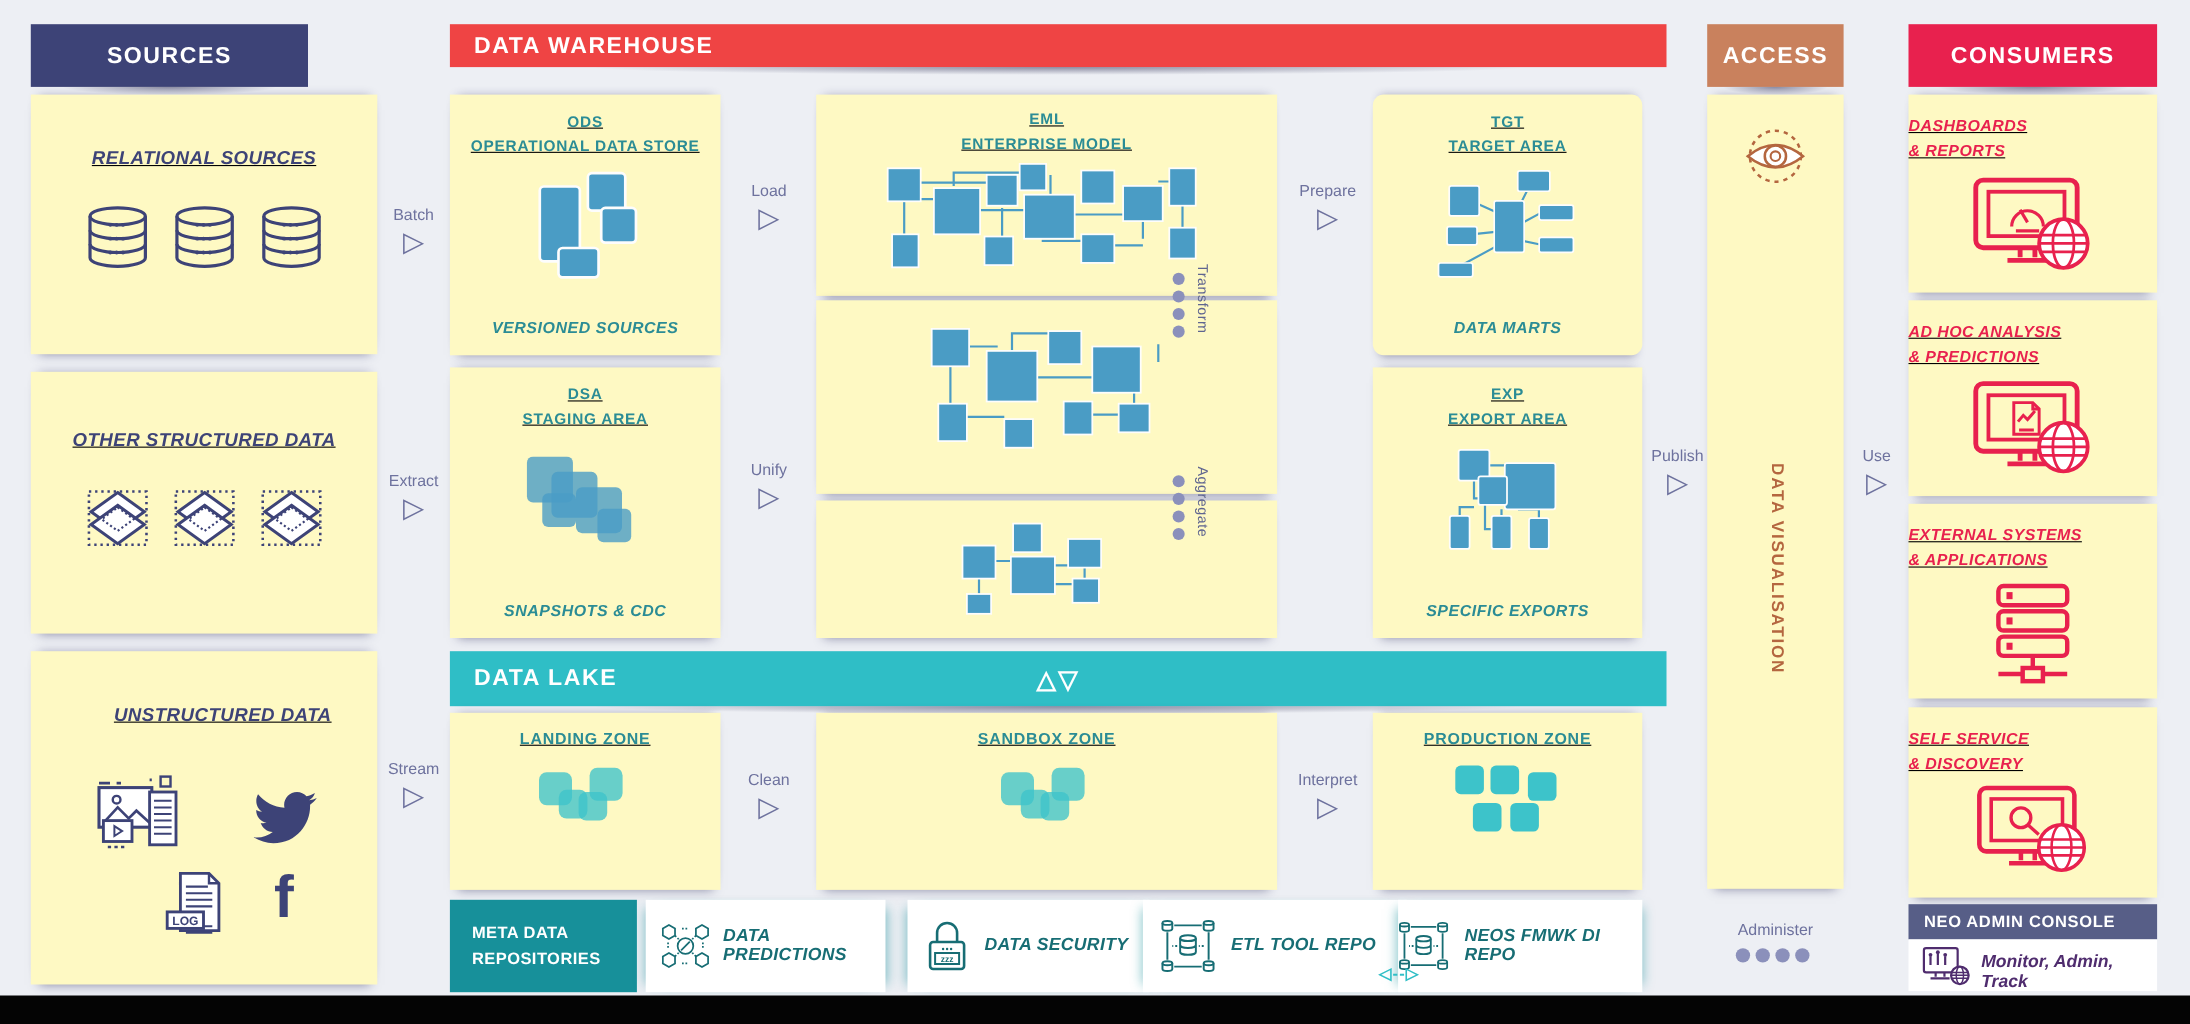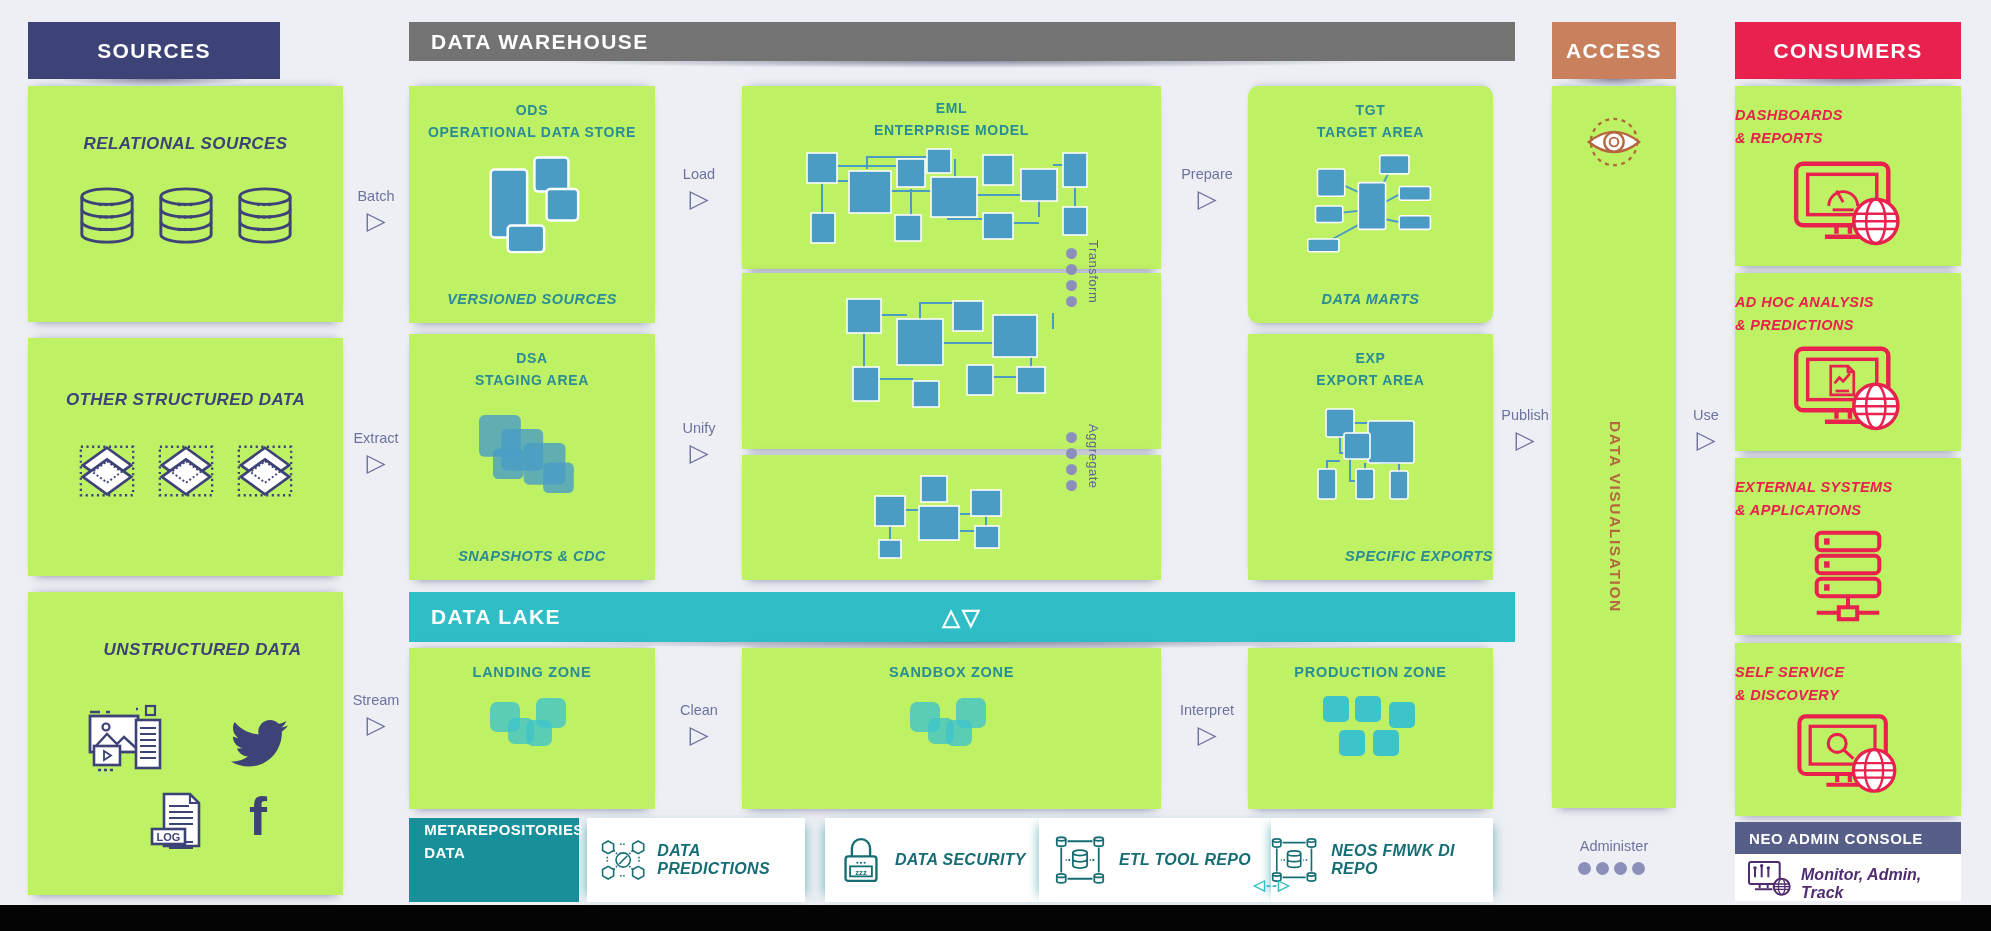--- a/index.html
+++ b/index.html
@@ -7,22 +7,22 @@
          font-family:"Liberation Sans",sans-serif;}
   .abs{position:absolute;}
   
   .band{position:absolute;color:#fff;font-size:21px;font-weight:bold;letter-spacing:1.4px;
         display:flex;align-items:center;}
   .band.center{justify-content:center;}
   .band.left{padding-left:22px;}
   .band::after{content:"";position:absolute;left:12%;right:12%;bottom:-7px;height:7px;
         background:radial-gradient(ellipse at 50% 0%,rgba(40,40,80,.5),rgba(40,40,80,0) 72%);}
   
-  .panel{position:absolute;background:#bef264;
-        box-shadow:0 -5px 9px -7px rgba(40,40,90,.45),0 7px 9px -7px rgba(40,40,90,.5);}
+  .panel{position:absolute;background:#fef9c3;
+        box-shadow:0 -5px 9px -7px rgba(40,40,90,.45),0 7px 9px -7px rgba(40,40,90,.5);text-decoration:underline;}
   .src-title{color:#3d4377;font-style:italic;font-weight:bold;font-size:17px;letter-spacing:.4px;
         text-align:center;}
   .wh-title{color:#2b8c95;font-weight:bold;font-size:14px;letter-spacing:.7px;text-align:center;line-height:1.55;}
   .wh-caption{color:#2b8c95;font-style:italic;font-weight:bold;font-size:14.5px;letter-spacing:.5px;text-align:center;}
   .zone-title{color:#2b8c95;font-weight:bold;font-size:14.5px;letter-spacing:.7px;text-align:center;}
   .cons-title{color:#e8214e;font-style:italic;font-weight:bold;font-size:14.5px;letter-spacing:.4px;
         line-height:1.6;}
   .meta-label{color:#176d74;font-style:italic;font-weight:bold;font-size:16px;letter-spacing:.3px;}
   .flow{position:absolute;width:70px;text-align:center;color:#6e729e;font-size:14.5px;}
   .flow .tri{font-size:25px;line-height:1.05;margin-top:3px;color:#6e729e;}
@@ -41,21 +41,21 @@
   .blackbar{position:absolute;left:0;width:1991px;background:#040404;}
 </style>
 </head>
 <body>
 
 <div id="stage">
 
   <div class="band center" style="left:28px;top:22px;width:252px;height:57px;background:#3d4377;">
     <span>SOURCES</span>
   </div>
-  <div class="band left" style="left:409px;top:22px;width:1084px;height:39px;background:#737373;">
+  <div class="band left" style="left:409px;top:22px;width:1084px;height:39px;background:#ef4444;">
     <span>DATA WAREHOUSE</span>
   </div>
   <div class="band center" style="left:1552px;top:22px;width:124px;height:57px;background:#c9815d;">
     <span>ACCESS</span>
   </div>
   <div class="band center" style="left:1735px;top:22px;width:226px;height:57px;background:#e8214e;">
     <span>CONSUMERS</span>
   </div>
 
   <div class="panel" style="left:28px;top:86px;width:315px;height:236px;">
@@ -345,21 +345,21 @@
         <g fill="#4a9cc5" stroke="#fdfdfd" stroke-width="1.6">
           <rect x="16" y="4" width="28" height="28" rx="2"></rect>
           <rect x="58" y="16" width="46" height="42" rx="2"></rect>
           <rect x="34" y="28" width="26" height="26" rx="2"></rect>
           <rect x="8" y="64" width="18" height="30" rx="2"></rect>
           <rect x="46" y="64" width="18" height="30" rx="2"></rect>
           <rect x="80" y="66" width="18" height="28" rx="2"></rect>
         </g>
       </svg>
     </div>
-    <div class="wh-caption abs" style="left:0;right:0;bottom:16px;text-align:right;">SPECIFIC EXPORTS</div>
+    <div class="wh-caption abs" style="left:0;right:0;bottom:16px;">SPECIFIC EXPORTS</div>
   </div>
 
   <div class="flow" style="left:1490px;top:407px;">
     <div>Publish</div>
     <div class="tri">▷</div>
   </div>
 
   <div class="band left" style="left:409px;top:592px;width:1084px;height:50px;background:#2fbec6;">
     <span>DATA LAKE</span>
     <span class="abs" style="left:0;right:0;text-align:center;font-size:23px;letter-spacing:2px;">△▽</span>
@@ -412,21 +412,21 @@
           <rect x="36" y="2" width="26" height="26" rx="5"></rect>
           <rect x="70" y="8" width="26" height="26" rx="5"></rect>
           <rect x="20" y="36" width="26" height="26" rx="5"></rect>
           <rect x="54" y="36" width="26" height="26" rx="5"></rect>
         </g>
       </svg>
     </div>
   </div>
 
   <div class="abs" style="left:409px;top:818px;width:170px;height:84px;background:#17909a;color:#fff;
-       font-weight:bold;font-size:15px;line-height:1.55;display:flex;flex-direction:row;justify-content:center;
+       font-weight:bold;font-size:15px;line-height:1.55;display:flex;flex-direction:column;justify-content:center;
        padding-left:20px;box-sizing:border-box;letter-spacing:.4px;">
     <span>META DATA</span>
     <span>REPOSITORIES</span>
   </div>
 
   <div class="meta-box" style="left:587px;top:818px;width:204px;height:84px;padding-left:14px;gap:12px;">
     <svg width="48" height="48" viewBox="0 0 56 56">
       <g stroke="#176d74" stroke-width="2" fill="none">
         <path d="M16,16 L22,22 M40,16 L34,22 M16,40 L22,34 M40,40 L34,34" stroke-dasharray="2,2"></path>
         <path d="M24,8 h8 M24,48 h8 M8,24 v8 M48,24 v8" stroke-dasharray="2,2"></path>

